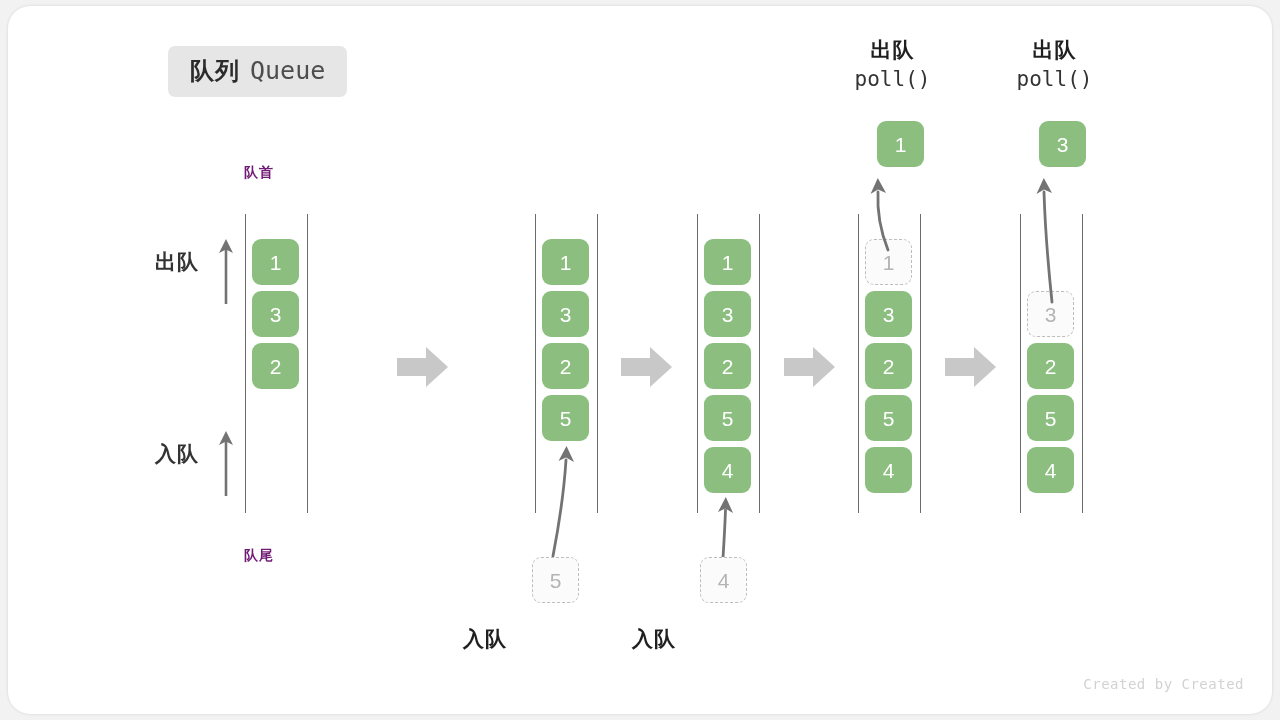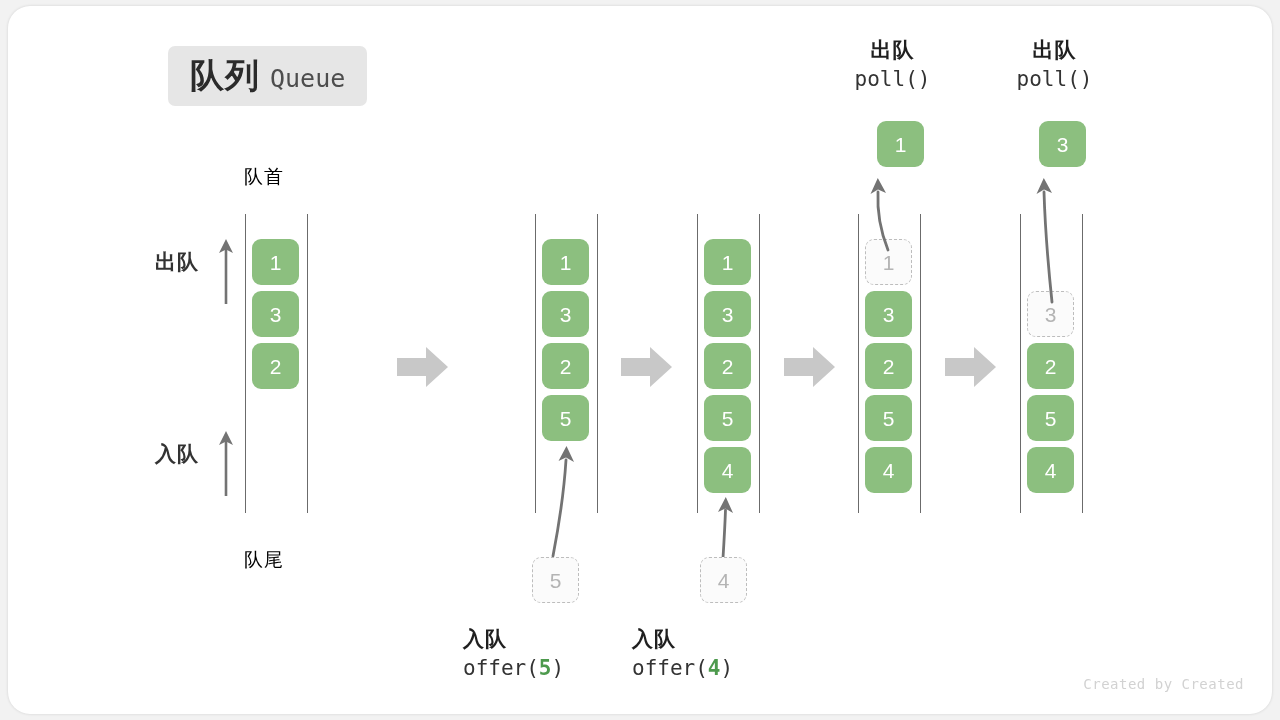--- a/index.html
+++ b/index.html
@@ -30,38 +30,38 @@
     position: absolute;
     left: 160px;
     top: 40px;
     padding: 12px 22px 14px 22px;
     background: #e6e6e6;
     border-radius: 7px;
     white-space: nowrap;
     line-height: 1;
   }
   #title-badge .cn {
-    font-size: 34px;
+    font-size: 24px;
     font-weight: bold;
     color: #2b2b2b;
     letter-spacing: 1px;
   }
   #title-badge .en {
     font-size: 25px;
     font-family: "DejaVu Sans Mono", "Liberation Mono", monospace;
     color: #4d4d4d;
     margin-left: 10px;
   }
 
   
   .cap {
     position: absolute;
-    font-size: 19px;
-    font-weight: normal;
-    color: #000000;
+    font-size: 14px;
+    font-weight: bold;
+    color: #701a75;
     letter-spacing: 1px;
     white-space: nowrap;
   }
   #cap-head { left: 236px; top: 158px; }
   #cap-tail { left: 236px; top: 541px; }
 
   
   .side-label {
     position: absolute;
     font-size: 21px;
@@ -235,21 +235,20 @@
     <div class="slot filled" style="top:389px;">5</div>
   </div>
 
   <svg class="op-arrow" style="left:524px; top:432px; width:60px; height:120px;" viewBox="0 0 60 120">
     <path d="M21 118 C26 92, 32 54, 34 22" stroke="#737373" stroke-width="2.8" fill="none" stroke-linecap="round"></path>
     <path d="M34.5 8 L42 24 L34 19.5 L26.5 23 Z" fill="#737373"></path>
   </svg>
   <div class="detached ghost" style="left:524px; top:551px;">5</div>
   <div class="op-caption" style="left:455px; top:619px; width:185px; text-align:left;">
     <span class="cn">入队</span>
-    <span class="code"><span>offer(</span><span class="arg">5</span><span>)</span></span>
   </div>
 
   <svg class="step-arrow" style="left:613px;" viewBox="0 0 52 44">
     <path d="M0 13 H29 V2 L51 22 L29 42 V31 H0 Z" fill="#c8c8c8"></path>
   </svg>
 
   <div class="queue" id="q2" style="left:689px;">
     <div class="rail left"></div>
     <div class="rail right"></div>
     <div class="slot filled" style="top:233px;">1</div>
@@ -259,21 +258,20 @@
     <div class="slot filled" style="top:441px;">4</div>
   </div>
 
   <svg class="op-arrow" style="left:694px; top:484px; width:50px; height:70px;" viewBox="0 0 50 70">
     <path d="M21 68 C22 52, 23 34, 23.5 20" stroke="#737373" stroke-width="2.8" fill="none" stroke-linecap="round"></path>
     <path d="M23.8 7 L31 23 L23.3 18.5 L16 22 Z" fill="#737373"></path>
   </svg>
   <div class="detached ghost" style="left:692px; top:551px;">4</div>
   <div class="op-caption" style="left:624px; top:619px; width:185px; text-align:left;">
     <span class="cn">入队</span>
-    <span class="code"><span>offer(</span><span class="arg">4</span><span>)</span></span>
   </div>
 
   <svg class="step-arrow" style="left:776px;" viewBox="0 0 52 44">
     <path d="M0 13 H29 V2 L51 22 L29 42 V31 H0 Z" fill="#c8c8c8"></path>
   </svg>
 
   <div class="queue" id="q3" style="left:850px;">
     <div class="rail left"></div>
     <div class="rail right"></div>
     <div class="slot ghost" style="top:233px;">1</div>

